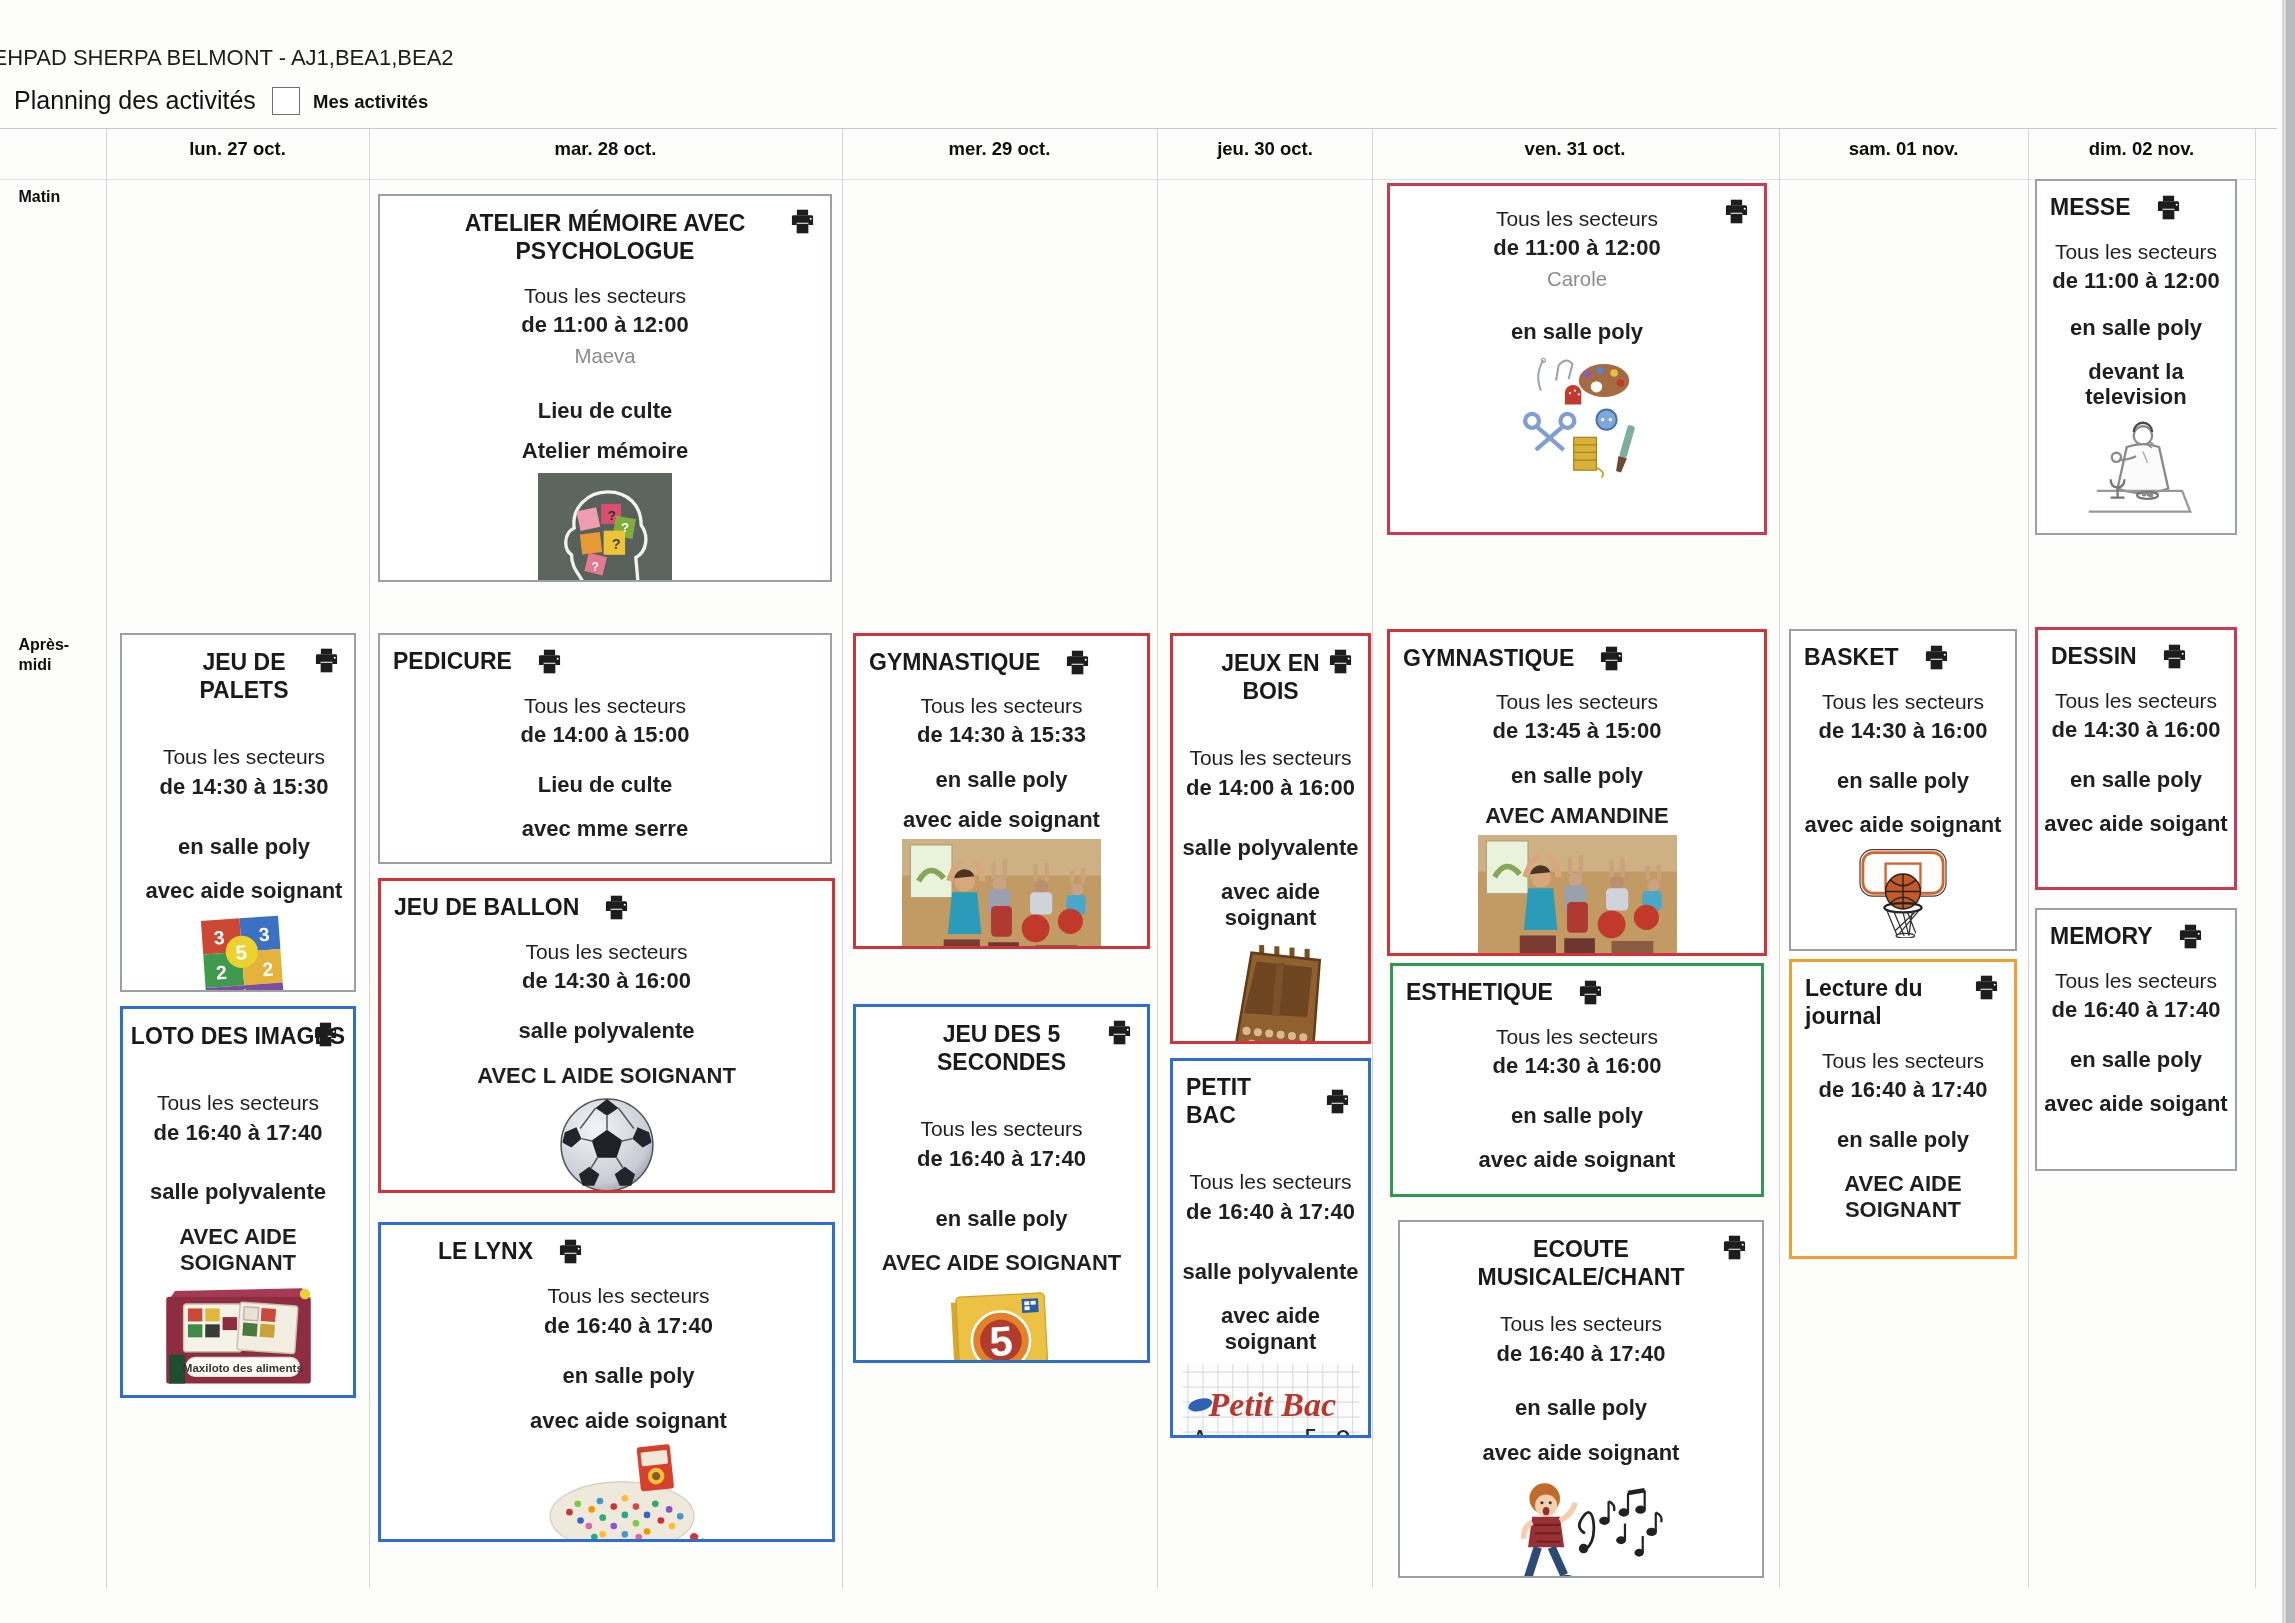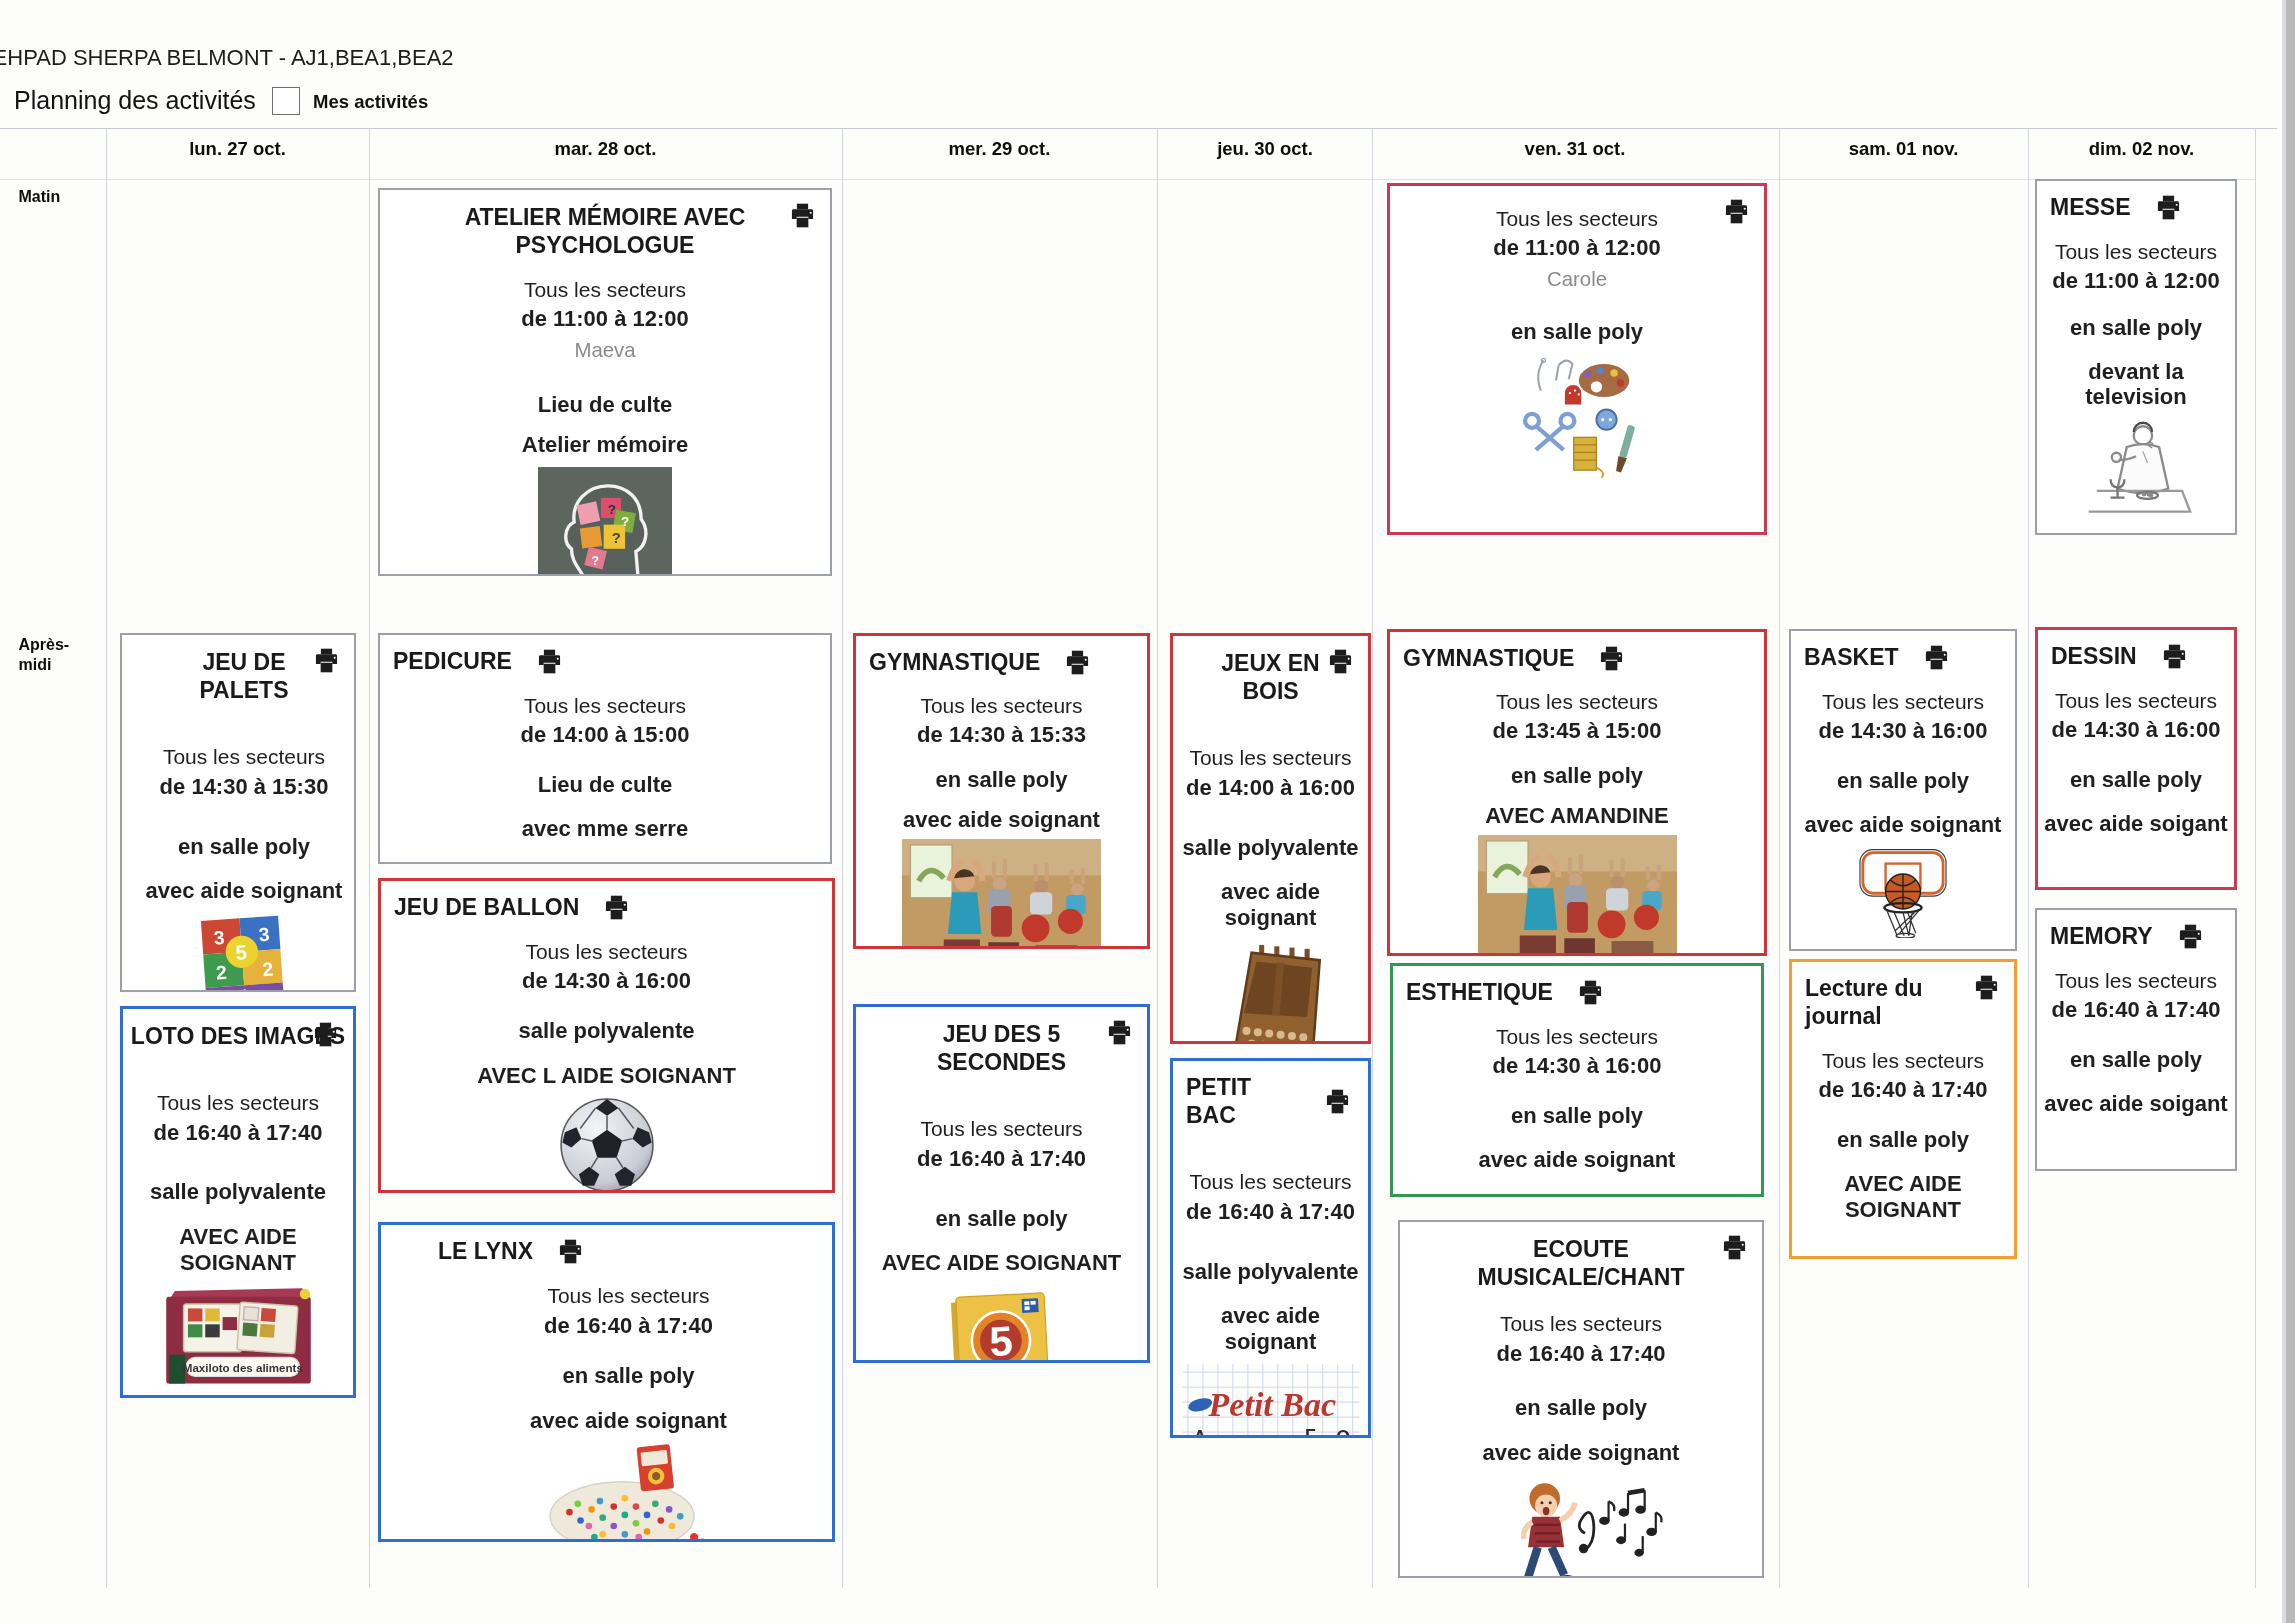--- a/index.html
+++ b/index.html
@@ -49,21 +49,21 @@
   .person{font-size:20.4px;color:#8b8b8b;margin-top:5.6px;}
   .loc{font-size:22px;font-weight:bold;margin-top:28px;}
   .withline{font-size:22px;font-weight:bold;margin-top:19.4px;}
   .detail{font-size:22px;font-weight:bold;margin-top:19.4px;}
   .img{margin-top:9.3px;display:flex;justify-content:center;}
 
   .roomy .audience{margin-top:41px}.roomy .loc{margin-top:34px}.roomy .withline{margin-top:18.5px}
   .compact .audience{margin-top:18.5px}.compact .loc{margin-top:24px}
   .compact .withline{margin-top:18.5px}.compact .img{margin-top:6.5px}
 
-  .c-atelier{left:378px;top:188px;width:454px;height:388px;}
+  .c-atelier{left:378px;top:194px;width:454px;height:388px;}
   .c-prepa{left:1387px;top:183px;width:380px;height:352px;}
   .c-messe{left:2035px;top:179px;width:202px;height:356px;}
   .c-palets{left:120px;top:633px;width:236px;height:359px;padding-left:12px;}
   .c-loto{left:120px;top:1006px;width:236px;height:392px;}
   .c-pedicure{left:378px;top:633px;width:454px;height:231px;}
   .c-ballon{left:378px;top:878px;width:457px;height:315px;}
   .c-lynx{left:378px;top:1222px;width:457px;height:320px;padding-left:44px;}
   .c-gymmer{left:853px;top:633px;width:297px;height:316px;}
   .c-5sec{left:853px;top:1004px;width:297px;height:359px;}
   .c-bois{left:1170px;top:633px;width:201px;height:411px;}

